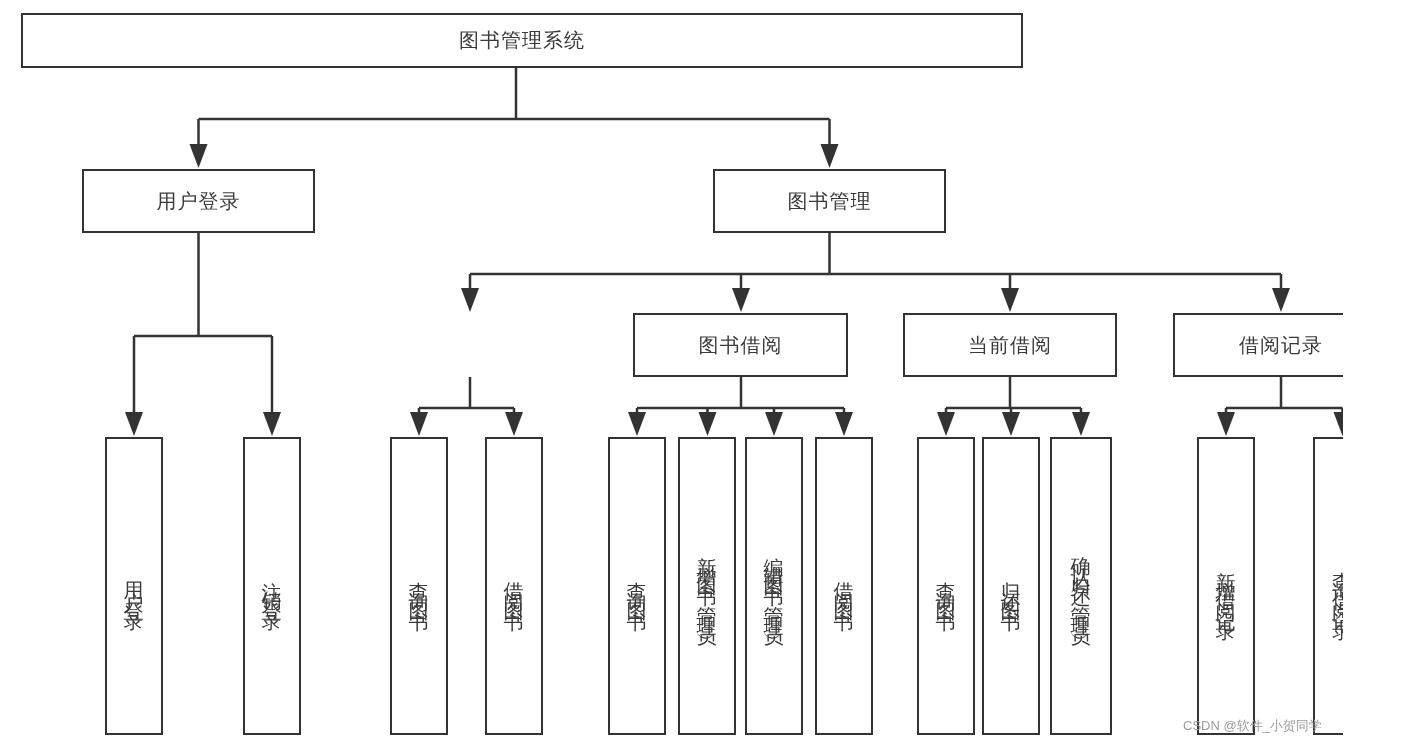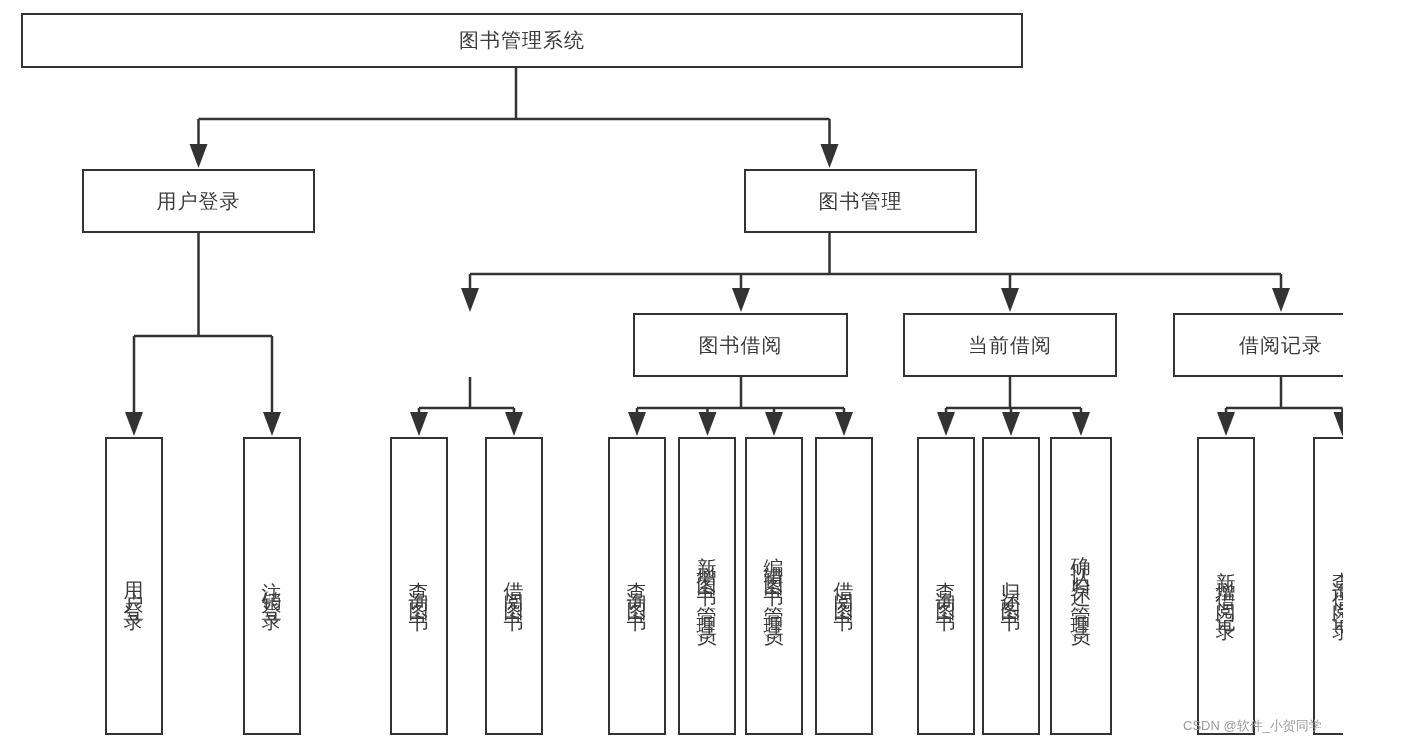--- a/index.html
+++ b/index.html
@@ -29,21 +29,21 @@
     writing-mode:vertical-rl;
     text-orientation:mixed;
     font-size:20px;
     line-height:1;
     letter-spacing:10px;
   }
   
   .n-root{left:21px;top:13px;width:1002px;height:55px;}
   
   .n-l2a{left:82px;top:169px;width:233px;height:64px;}
-  .n-l2b{left:744px;top:169px;width:233px;height:64px;}
+  .n-l2b{left:713px;top:169px;width:233px;height:64px;}
   
   .n-l3a{left:363px;top:313px;width:214px;height:64px;}
   .n-l3b{left:633px;top:313px;width:215px;height:64px;}
   .n-l3c{left:903px;top:313px;width:214px;height:64px;}
   .n-l3d{left:1173px;top:313px;width:216px;height:64px;}
   
   .vbox{top:437px;width:58px;height:298px;}
   .n-v1{left:105px;}   .n-v2{left:243px;}
   .n-v3{left:390px;}   .n-v4{left:485px;}
   .n-v5{left:608px;}   .n-v6{left:678px;}

